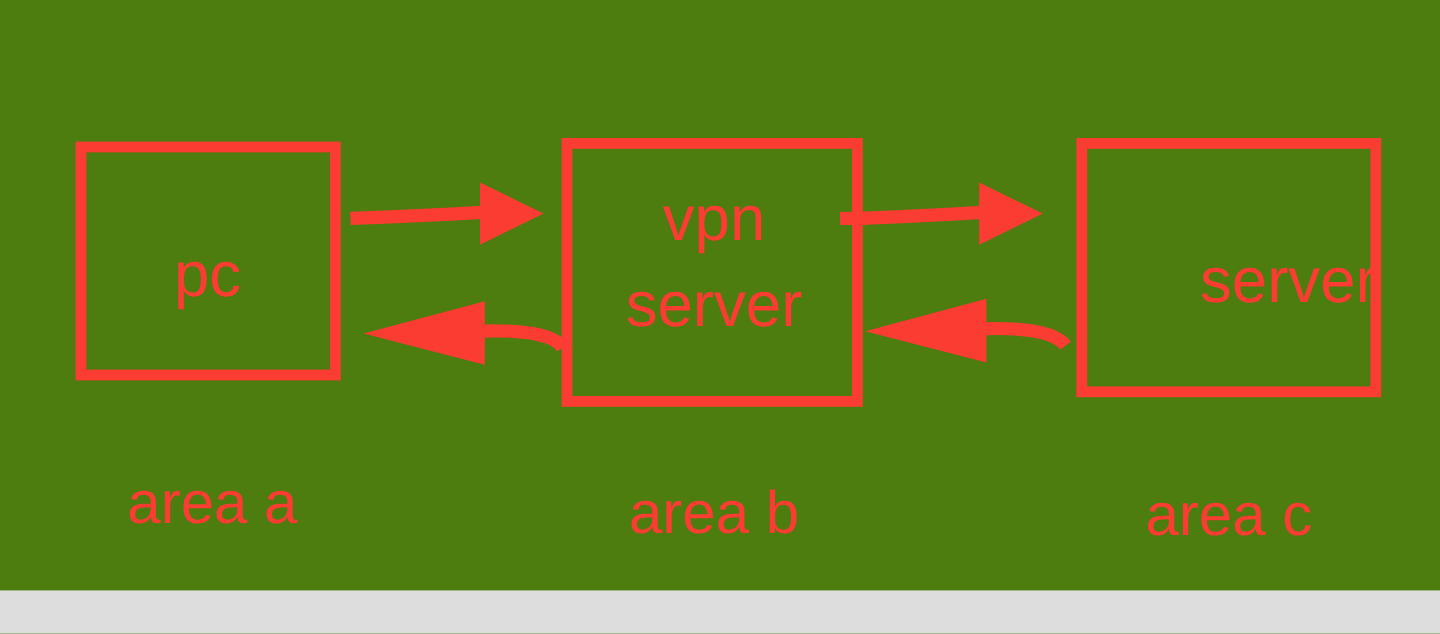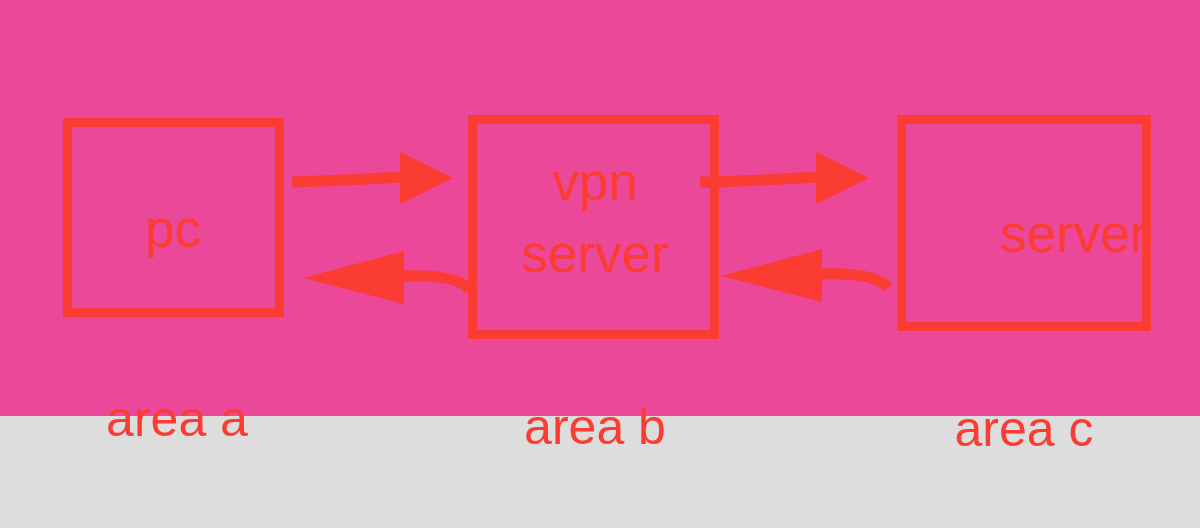--- a/index.html
+++ b/index.html
@@ -9,22 +9,22 @@
   body {
     width: 1200px;
     height: 528px;
     background: #dddddd;
     font-family: "Liberation Sans", sans-serif;
     overflow: hidden;
   }
   #diagram-root {
     position: relative;
     width: 1200px;
-    height: 416px;
-    background: #ec4899;
+    height: 492px;
+    background: #4d7c0f;
   }
   #diagram-svg {
     position: absolute;
     top: 0;
     left: 0;
     width: 1200px;
     height: 528px;
     display: block;
   }
   .node-box {

